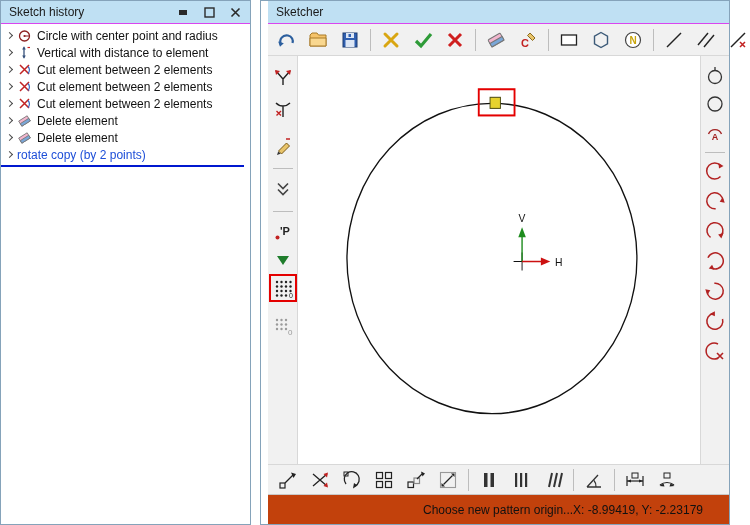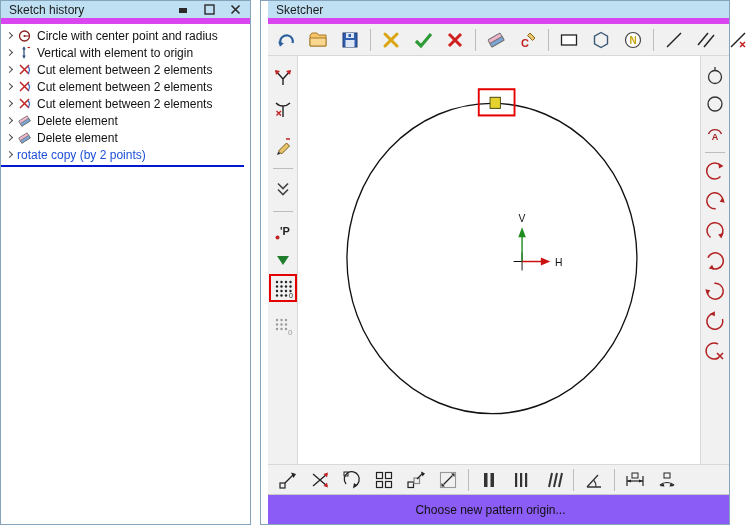--- a/index.html
+++ b/index.html
@@ -1,21 +1,21 @@
 <!DOCTYPE html>
 <html><head>
 <meta charset="utf-8">
 <style>
   * { margin:0; padding:0; box-sizing:border-box; }
   html,body { width:750px; height:525px; }
   body { position:relative; background:#fff; font-family:"Liberation Sans",sans-serif; font-size:12px; color:#111; overflow:hidden; }
   .win { position:absolute; background:#fff; border:1px solid #85a3ba; }
   #history-win { left:0; top:0; width:251px; height:525px; }
   #sketcher-win { left:260px; top:0; width:470px; height:525px; display:flex; flex-direction:column;padding-left:7px; }
-  .titlebar { height:23px; background:#bfe0f3; border-bottom:6px solid #d946ef; display:flex; align-items:center; padding:0 8px; flex:0 0 auto; }
+  .titlebar { height:23px; background:#bfe0f3; border-bottom:1px solid #d946ef; display:flex; align-items:center; padding:0 8px; flex:0 0 auto; }
   .titlebar .title { font-size:12px; color:#1a1a1a; }
   .win-controls { margin-left:auto; display:flex; gap:12px; align-items:center; }
   .win-btn { display:flex; align-items:center; justify-content:center; width:14px; height:14px; cursor:default; }
 
   
   .h-list { padding-top:3px; }
   .h-row { height:17px; display:flex; align-items:center; padding-left:6px; gap:5px; white-space:nowrap; }
   .chev { width:5px; height:5px; border-top:1.5px solid #4a4a4a; border-right:1.5px solid #4a4a4a; transform:rotate(45deg); flex:0 0 auto; }
   .h-icon { width:15px; height:15px; flex:0 0 auto; display:flex; }
   .h-label { font-size:12px; }
@@ -23,21 +23,21 @@
   .history-underline { height:2px; background:#0018cf; width:243px; margin-top:2px; }
 
   
   .top-toolbar { height:32px; background:#f1f1f1; border-bottom:1px solid #d8d8d8; display:flex; align-items:center; padding:0 6px; gap:8px; flex:0 0 auto; }
   .main { flex:1 1 auto; display:flex; min-height:0; }
   .left-tools { width:30px; background:#f1f1f1; border-right:1px solid #d8d8d8; display:flex; flex-direction:column; align-items:center; flex:0 0 auto; }
   .right-tools { width:29px; background:#f1f1f1; border-left:1px solid #d8d8d8; display:flex; flex-direction:column; align-items:center; flex:0 0 auto; }
   .canvas { flex:1 1 auto; position:relative; background:#fff; }
   .canvas svg { position:absolute; inset:0; width:100%; height:100%; }
   .bottom-toolbar { height:30px; background:#f1f1f1; border-top:1px solid #d8d8d8; display:flex; align-items:center; padding:0 8px; gap:8px; flex:0 0 auto; }
-  .status-bar { height:30px; background:#8b5cf6; border-top:1px solid #c9c9c9; display:flex; align-items:center; justify-content:center; padding:0 26px 0 10px; flex:0 0 auto; }
+  .status-bar { height:30px; background:#c2410c; border-top:1px solid #c9c9c9; display:flex; align-items:center; justify-content:flex-end; padding:0 26px 0 10px; flex:0 0 auto; }
 
   .tb-icon { width:24px; height:24px; display:flex; align-items:center; justify-content:center; flex:0 0 auto; cursor:default; }
   .sep-v { width:1px; height:22px; background:#bdbdbd; flex:0 0 auto; }
   .sep-h { width:20px; height:1px; background:#bdbdbd; flex:0 0 auto; }
   .red-box { outline:2px solid #e40000; outline-offset:0px; }
 
   svg text { font-family:"Liberation Sans",sans-serif; }
   .icon-letter { font-weight:bold; }
 </style>
 </head>
@@ -80,21 +80,21 @@
     <div class="h-row">
       <span class="chev"></span>
       <span class="h-icon">
           <svg viewBox="0 0 15 15">
             <line x1="7" y1="2.5" x2="7" y2="12.5" stroke="#35507a" stroke-width="1.3"></line>
             <polygon points="5.2,4.5 7,1.2 8.8,4.5" fill="#35507a"></polygon>
             <polygon points="5.2,10.5 7,13.8 8.8,10.5" fill="#35507a"></polygon>
             <line x1="10.5" y1="2.5" x2="13" y2="2.5" stroke="#c22" stroke-width="1.2"></line>
           </svg>
         </span>
-      <span class="h-label">Vertical with element to origin</span>
+      <span class="h-label">Vertical with distance to element</span>
     </div>
     <div class="h-row">
       <span class="chev"></span>
       <span class="h-icon">
           <svg viewBox="0 0 15 15">
             <path d="M3 3 L12 12 M12 3 L3 12" stroke="#c22222" stroke-width="1.5"></path>
             <path d="M11 4.5 A5 5 0 0 1 11 11.5" fill="none" stroke="#3566c2" stroke-width="1.2"></path>
           </svg>
         </span>
       <span class="h-label">Cut element between 2 elements</span>
@@ -518,14 +518,15 @@
           <path d="M4 16 A11 11 0 0 1 18 16" fill="none" stroke="#222" stroke-width="1.2"></path>
           <polygon points="3.5,17 7.5,14.5 8.5,17.5" fill="#222"></polygon>
           <polygon points="18.5,17 14.5,14.5 13.5,17.5" fill="#222"></polygon>
           <rect x="8" y="4" width="6" height="5" fill="#f1f1f1" stroke="#222" stroke-width="1"></rect>
         </svg>
       </span>
   </div>
 
   <div class="status-bar">
     <span>Choose new pattern origin...</span>
+    <span>X: -8.99419, Y: -2.23179</span>
   </div>
 </div>
 
 </body></html>

